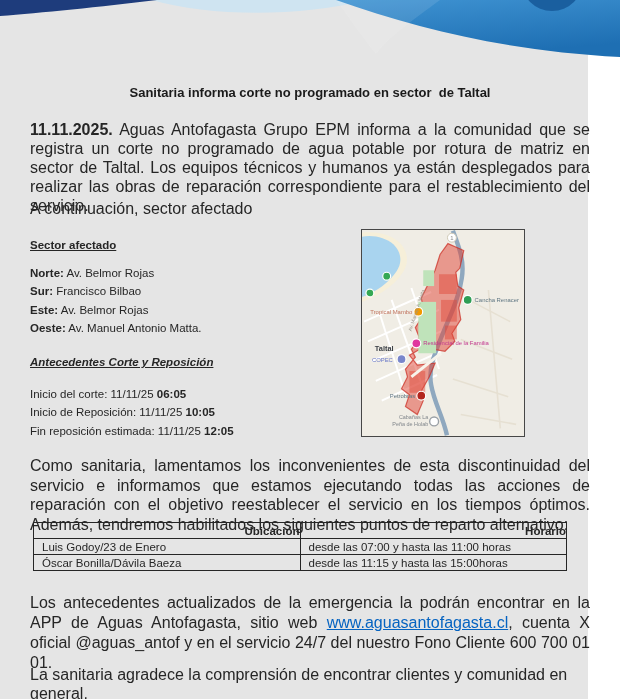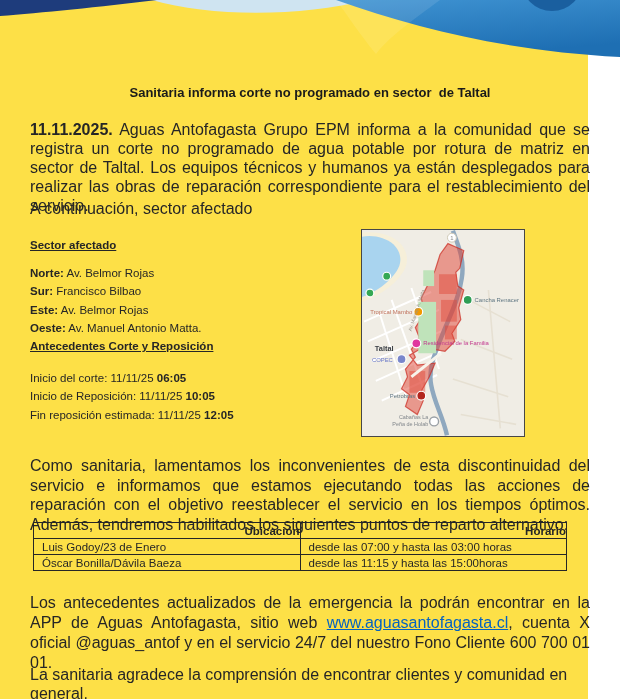--- a/index.html
+++ b/index.html
@@ -1,34 +1,34 @@
 <!DOCTYPE html>
 <html lang="es"><head>
 <meta charset="utf-8">
 <style>
   * { margin:0; padding:0; box-sizing:border-box; }
   html,body { background:#ffffff; }
   body { width:620px; height:699px; position:relative; overflow:hidden;
          font-family:"Liberation Sans", sans-serif; color:#262626; }
-  .page { position:absolute; inset:0; width:588px; height:699px; background:#fde047; }
+  .page { position:absolute; inset:0; width:588px; height:699px; background:#e5e5e5; }
 
   .wave { position:absolute; top:0; left:0; width:620px; height:64px; display:block; }
 
   .title { position:absolute; top:85px; left:0; width:620px; text-align:center;
            font-size:13px; font-weight:bold; color:#1a1a1a; white-space:pre; }
 
   .para { position:absolute; left:30px; width:560px; font-size:16px; line-height:19px; }
   .justify { text-align:justify; }
   .intro { top:120px; }
   .continuation { top:199px; }
 
   .leftcol { position:absolute; left:30px; top:236px; width:330px; font-size:11.5px; }
   .heading { font-weight:bold; text-decoration:underline; line-height:19px; }
   .boundlist { margin-top:9px; line-height:18.3px; }
-  .heading2 { margin-top:0; }
+  .heading2 { margin-top:16px;font-style:italic; }
   .timelist { margin-top:13px; line-height:18.3px; }
 
   .map { position:absolute; left:361px; top:229px; width:164px; height:208px;
          border:1px solid #474747; background:#f0ede5; }
   .map svg { display:block; width:100%; height:100%; }
 
   .body2 { top:456px; line-height:19.5px; }
 
   table.pickup { position:absolute; top:522px; left:33px; width:534px;
                  border-collapse:collapse; table-layout:fixed; }
@@ -156,21 +156,21 @@
   <table class="pickup">
     <thead>
       <tr>
         <th>Ubicación</th>
         <th>Horario</th>
       </tr>
     </thead>
     <tbody>
       <tr>
         <td>Luis Godoy/23 de Enero</td>
-        <td>desde las 07:00 y hasta las 03:00 horas</td>
+        <td>desde las 07:00 y hasta las 11:00 horas</td>
       </tr>
       <tr>
         <td>Óscar Bonilla/Dávila Baeza</td>
         <td>desde las 11:15 y hasta las 15:00horas</td>
       </tr>
     </tbody>
   </table>
 
   <p class="para justify footer1"><span>Los antecedentes actualizados de la emergencia la podrán encontrar en la APP de Aguas Antofagasta, sitio web </span><a class="link">www.aguasantofagasta.cl</a><span>, cuenta X oficial @aguas_antof y en el servicio 24/7 del nuestro Fono Cliente 600 700 01 01.</span></p>
 

